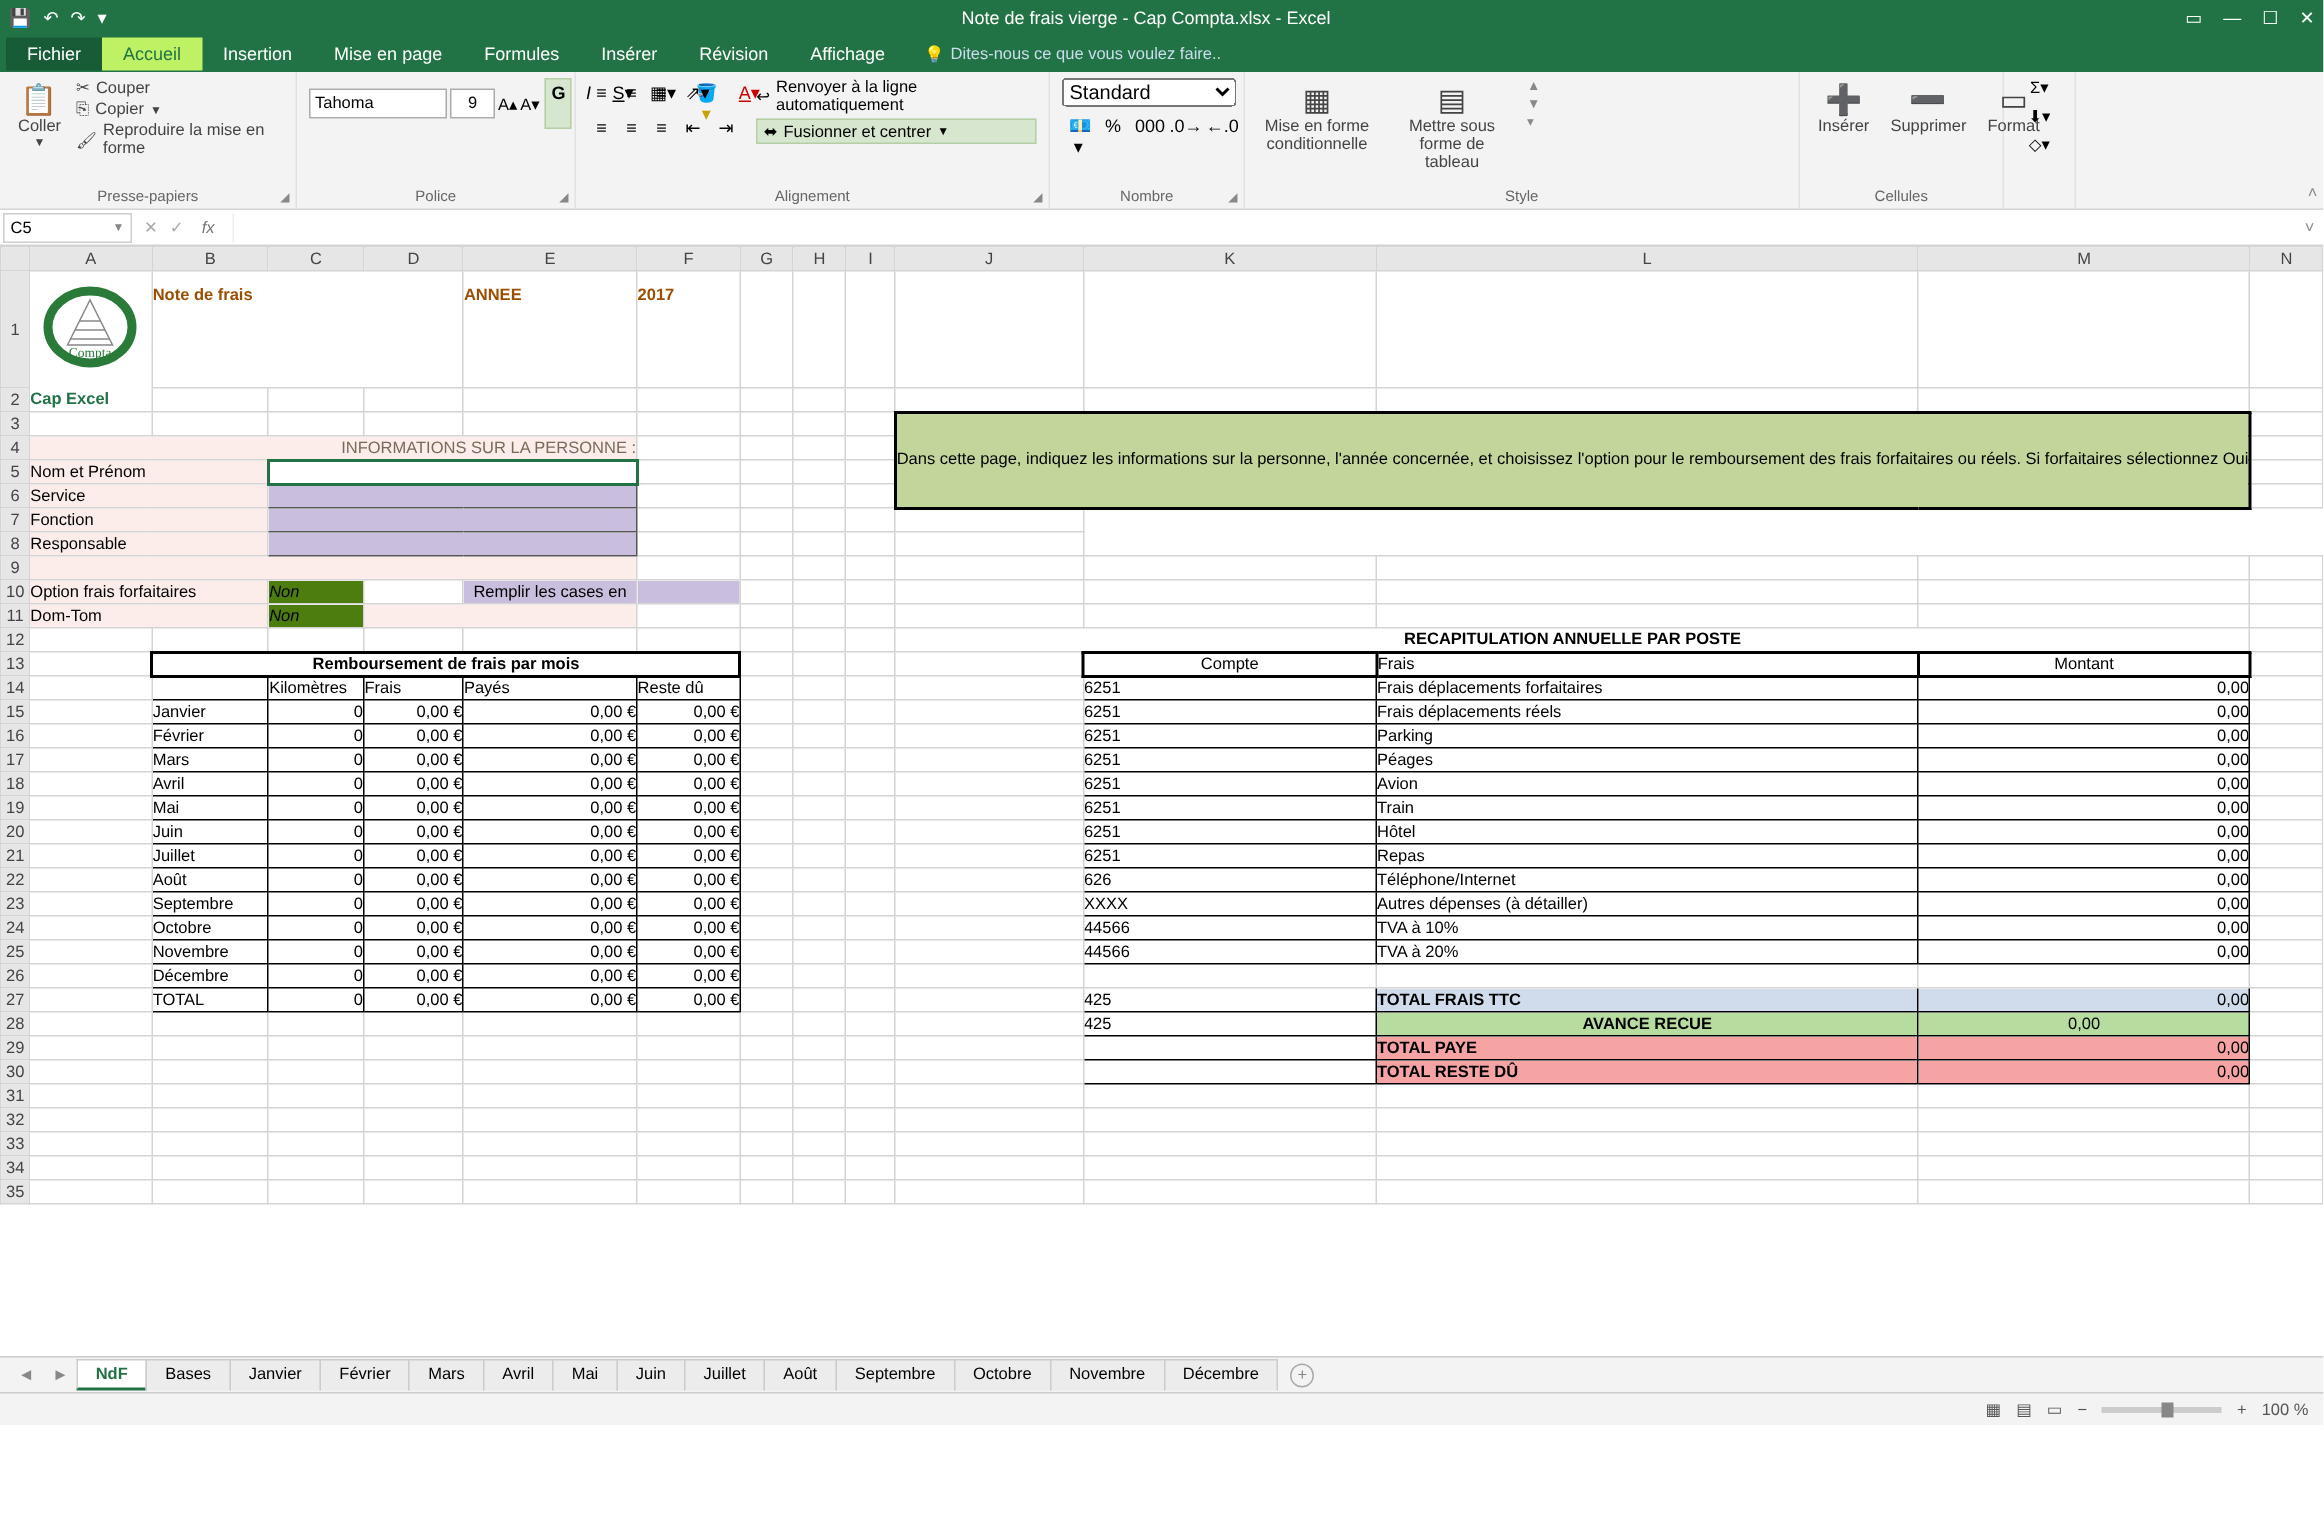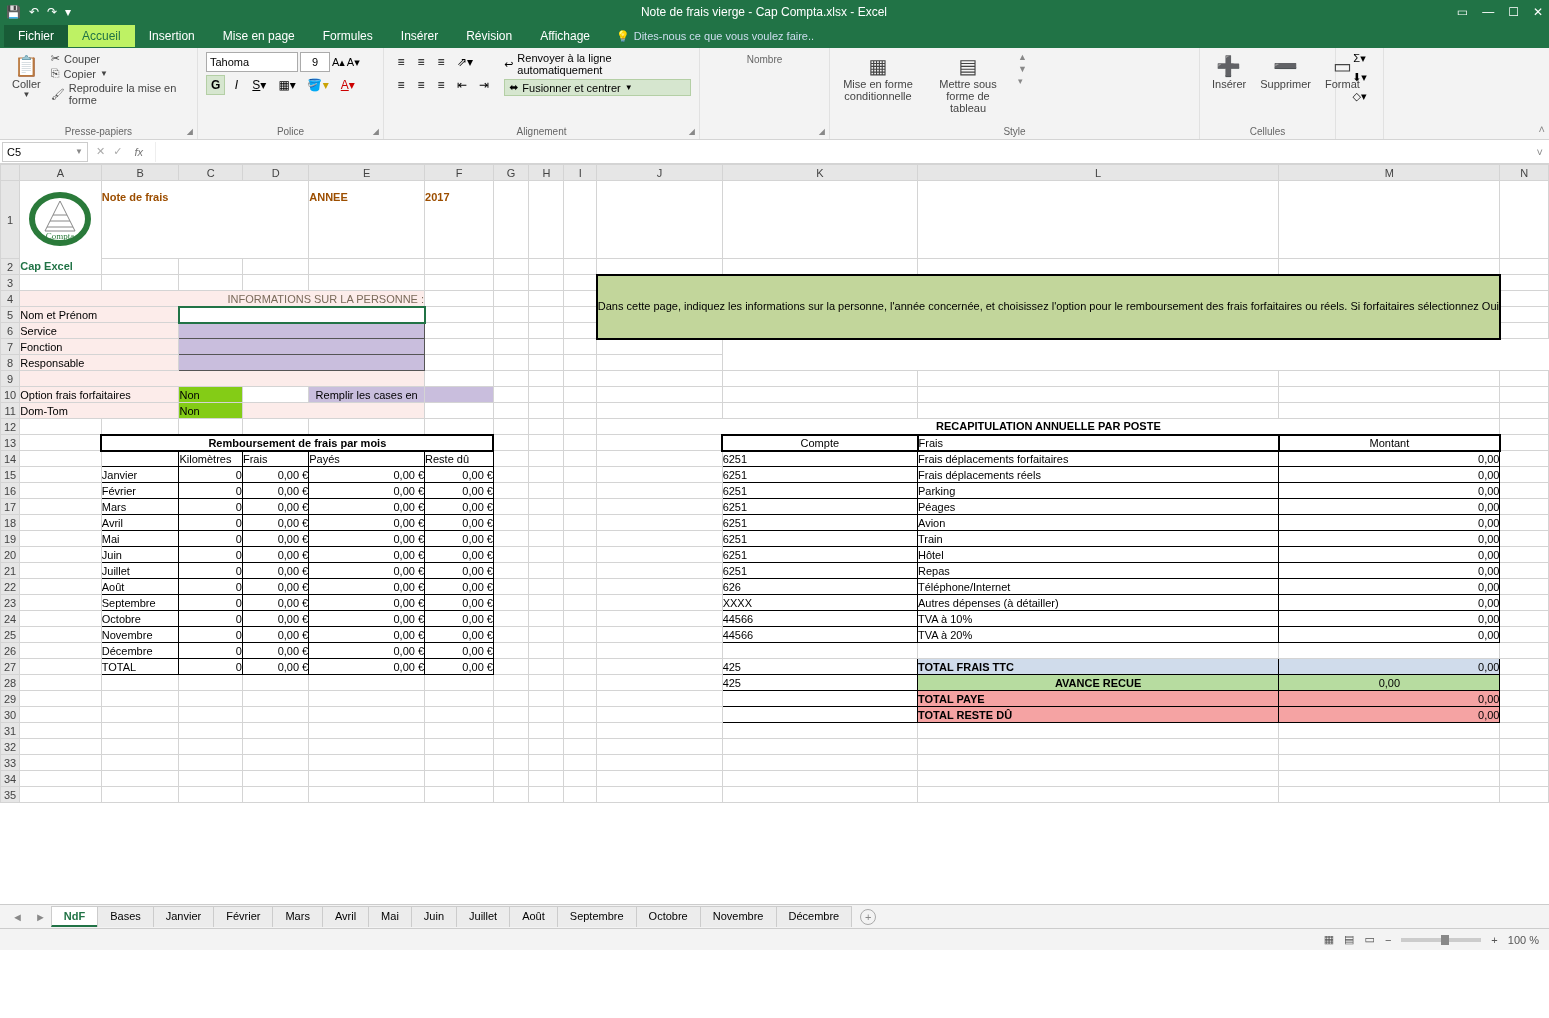--- a/index.html
+++ b/index.html
@@ -54,21 +54,21 @@
 col.cA{width:90px}col.cB{width:96px}col.cC{width:72px}col.cD{width:94px}col.cE{width:126px}col.cF{width:88px}
 col.cG{width:56px}col.cH{width:56px}col.cI{width:56px}col.cJ{width:68px}col.cK{width:106px}col.cL{width:196px}
 col.cM{width:120px}col.cN{width:80px}
 td { vertical-align: middle; }
 .big-title { color: #9c4e00; font: bold 22px Tahoma; padding-left: 4px; }
 .logo-cell { background:#fff; text-align:center; }
 .cap-compta { color:#217346; font: bold 13px Tahoma; }
 .info-header { color:#7a6a5a; font-weight:normal; font-size:10px; padding-left:4px; background:#fcecea;text-align:right; }
 .info-label { padding-left:4px; background:#fcecea; }
 .info-input { background:#c9bedd; border:1px solid #555 !important; }
-.non-cell { background:#84cc16; padding-left:4px; }
+.non-cell { background:#4d7c0f; padding-left:4px;font-style:italic; }
 .hint-cell { background:#c9bedd; text-align:center; font-size:10px; }
 .tip-box { background:#c2d69b; border:2px solid #000 !important; padding:4px 6px; font-size:12px; line-height:1.25; white-space:normal; }
 .section-title { font-weight:bold; text-align:center; }
 .data-th { font-weight:normal; text-align:left; padding-left:4px; border:1px solid #000 !important; }
 .data-td { text-align:right; padding-right:4px; border:1px solid #000 !important; }
 .data-tl { text-align:left; padding-left:4px; border:1px solid #000 !important; }
 .thick { border:2px solid #000 !important; }
 .row-total-ttc { background:#d0dceb; }
 .row-avance { background:#b7dca0;text-align:center; }
 .row-paye { background:#f5a3a3; }
@@ -145,21 +145,21 @@
             <span>🖌</span>
             <span>Reproduire la mise en forme</span>
           </div>
       </div>
     </div>
     <div class="group-label">Presse-papiers</div>
     <span class="group-launcher">◢</span>
   </div>
 
   <div class="group" style="width:186px">
-    <div style="display:flex;flex-direction:column;gap:3px">
+    <div style="display:flex;flex-direction:row;gap:3px">
       <div class="fontbox">
         <input style="width: 92px; padding-left: 3px;" value="Tahoma">
         <input style="width: 30px; text-align: center;" value="9">
         <span class="b">A▴</span>
         <span class="b">A▾</span>
       </div>
       <div class="btnrow">
         <span class="b" style="font-weight:bold;background:#d6e6cf;border-color:#b4cfa5">G</span>
         <span class="b"><i>I</i></span>
         <span class="b"><u>S</u>▾</span>
@@ -199,20 +199,30 @@
             <span>Fusionner et centrer</span>
             <span style="font-size:8px">▼</span>
           </div>
       </div>
     </div>
     <div class="group-label">Alignement</div>
     <span class="group-launcher">◢</span>
   </div>
 
   <div class="group" style="width:130px">
+    <div style="display:flex;flex-direction:column;gap:3px">
+      <select style="width:116px"><option>Standard</option></select>
+      <div class="btnrow">
+        <span class="b">💶▾</span>
+        <span class="b">%</span>
+        <span class="b">000</span>
+        <span class="b">.0→</span>
+        <span class="b">←.0</span>
+      </div>
+    </div>
     <div class="group-label">Nombre</div>
     <span class="group-launcher">◢</span>
   </div>
 
   <div class="group" style="width:370px">
     <div class="group-body">
       <div class="rbtn">
           <span class="ico">▦</span>
           <span style="max-width:72px;white-space:normal;text-align:center;line-height:1.1">Mise en forme conditionnelle</span>
         </div>

